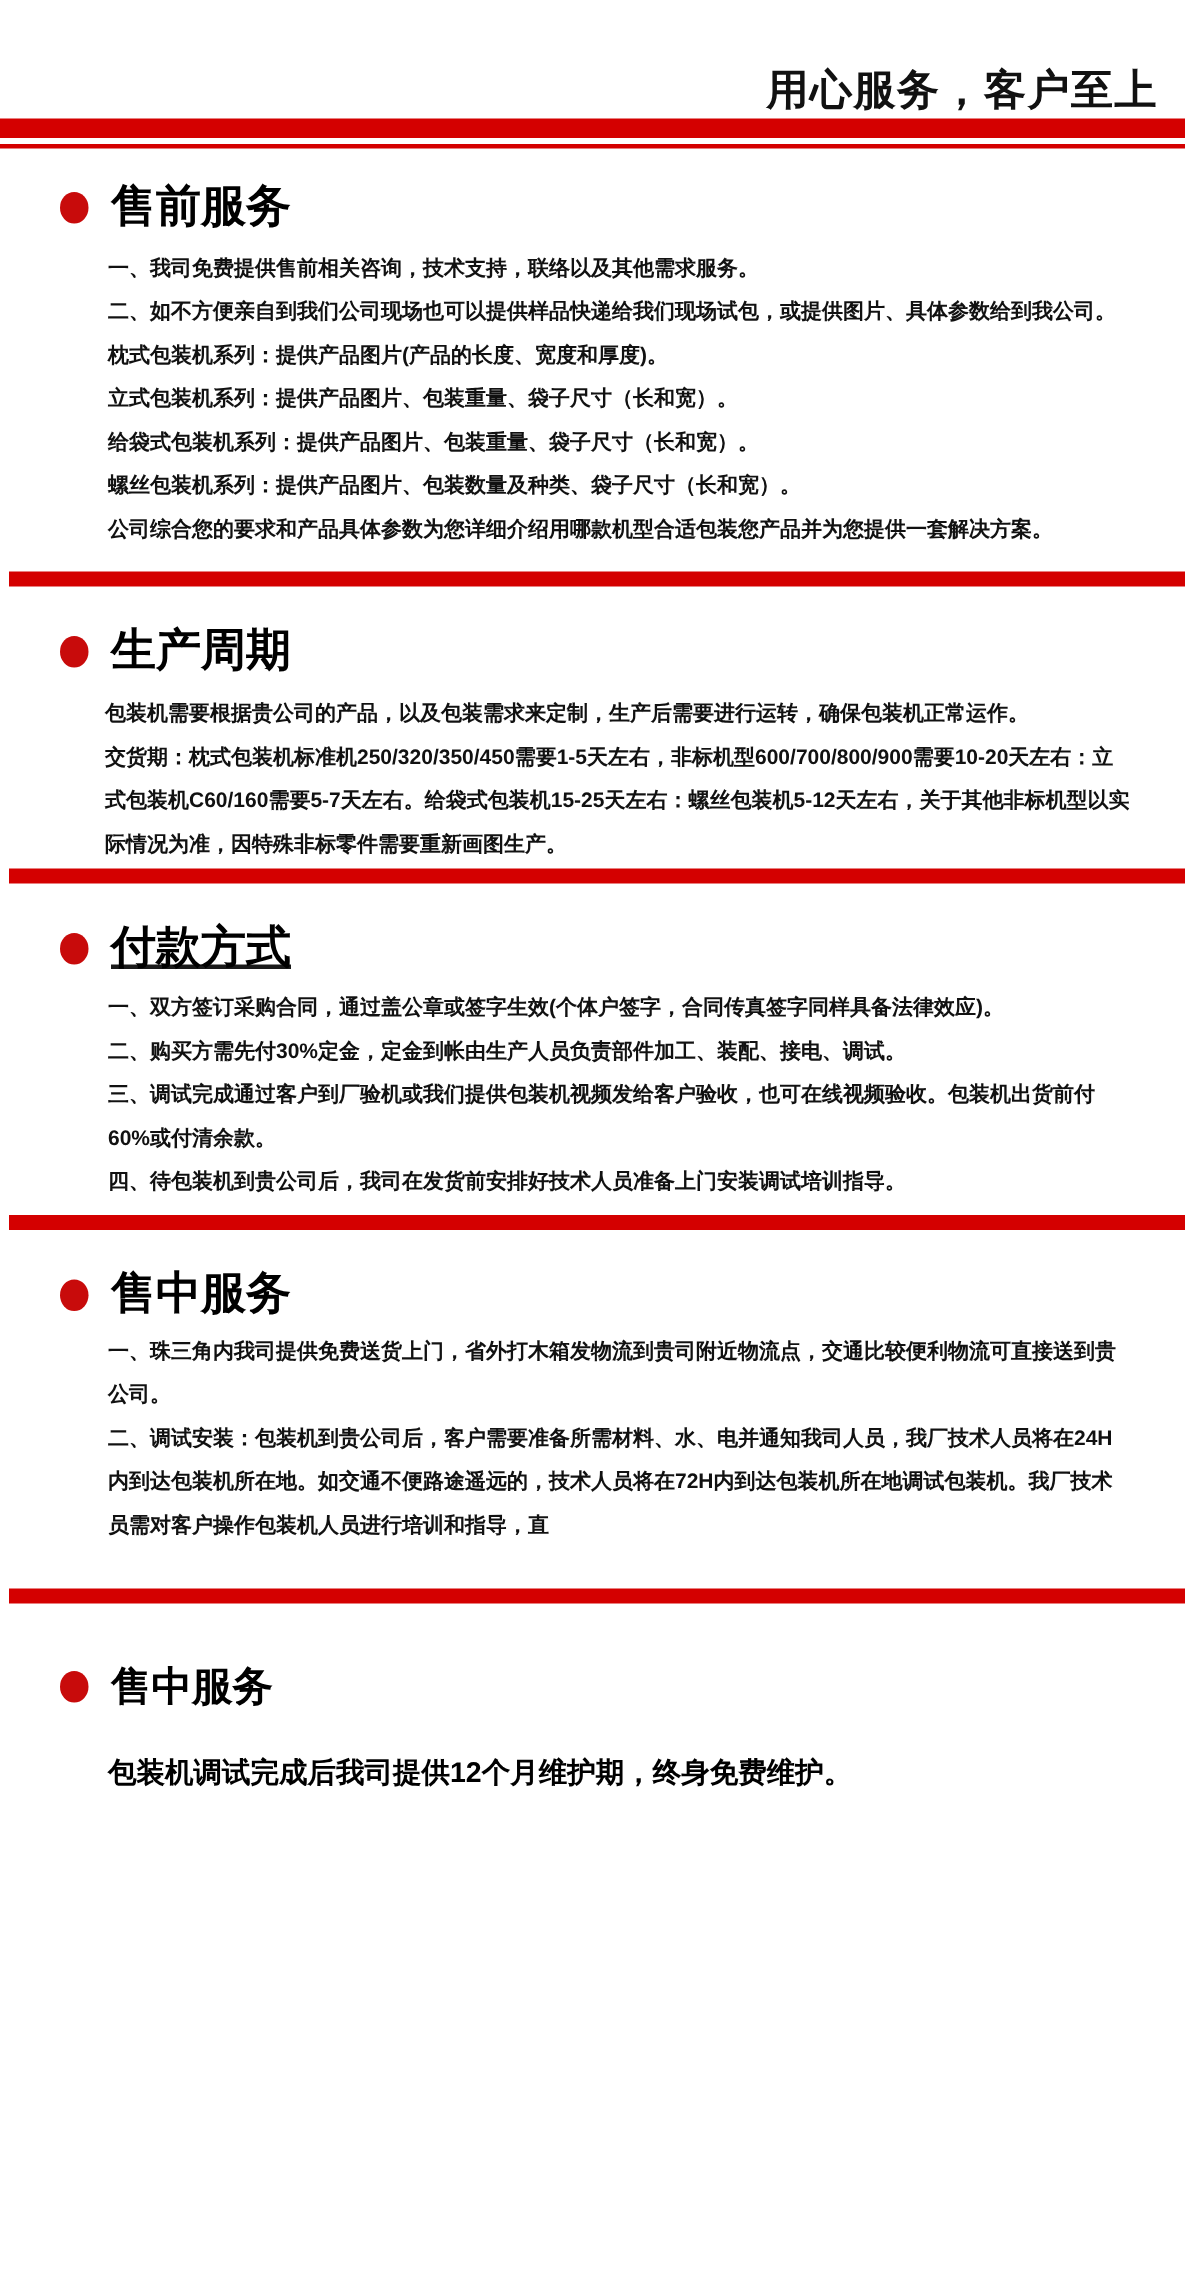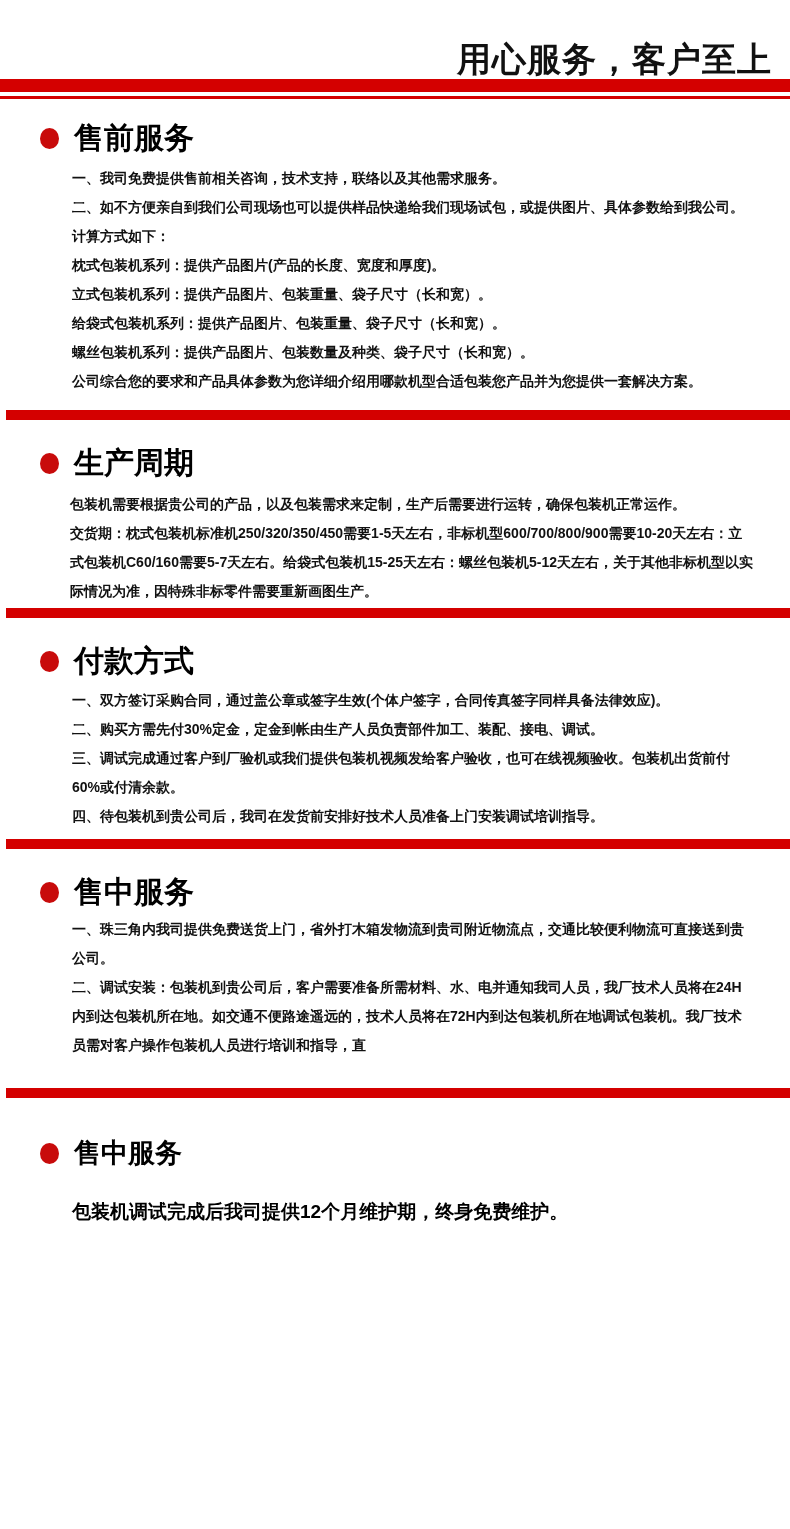--- a/index.html
+++ b/index.html
@@ -14,21 +14,21 @@
     margin:0 auto;
     font-family:"Liberation Sans", sans-serif;
     color:var(--ink);
     overflow-x:hidden;
   }
   
   .slogan{
     padding-top:43px;
     padding-right:18px;
     text-align:right;
-    font-size:34px;
+    font-size:28px;
     line-height:33px;
     font-weight:700;
     letter-spacing:1px;
     color:#111;
   }
   .bar-thick{
     margin-top:3px;
     height:13px;
     background:var(--accent);
   }
@@ -73,21 +73,21 @@
     height:10px;
     margin-left:6px;
     background:var(--accent);
   }
   
   #sec1 .sec-head{margin-top:20px;}
   .divider.d1{margin-top:14px;}
   #sec2 .sec-head{margin-top:24px;}
   #sec2 .sec-body{margin-top:8px;}
   .divider.d2{margin-top:2px;}
-  #sec3 .sec-head{margin-top:24px;}
+  #sec3 .sec-head{margin-top:24px;text-decoration:underline;}
   #sec3 .sec-body{margin-top:6px;}
   .divider.d3{margin-top:8px;}
   #sec4 .sec-head{margin-top:24px;}
   #sec4 .sec-body{margin-top:4px;}
   .divider.d4{margin-top:28px;}
   #sec5 .sec-head{margin-top:36px;}
   #sec5 .sec-title{font-size:27px;}
   #sec5 .sec-body{
     margin-top:24px;
     font-size:19px;
@@ -107,21 +107,20 @@
 </header>
 
 <section class="svc" id="sec1">
   <div class="sec-head">
     <span class="bullet"></span>
     <h2 class="sec-title">售前服务</h2>
   </div>
   <div class="sec-body">
     <p>一、我司免费提供售前相关咨询，技术支持，联络以及其他需求服务。</p>
     <p>二、如不方便亲自到我们公司现场也可以提供样品快递给我们现场试包，或提供图片、具体参数给到我公司。</p>
-    <p>计算方式如下：</p>
     <p>枕式包装机系列：提供产品图片(产品的长度、宽度和厚度)。</p>
     <p>立式包装机系列：提供产品图片、包装重量、袋子尺寸（长和宽）。</p>
     <p>给袋式包装机系列：提供产品图片、包装重量、袋子尺寸（长和宽）。</p>
     <p>螺丝包装机系列：提供产品图片、包装数量及种类、袋子尺寸（长和宽）。</p>
     <p>公司综合您的要求和产品具体参数为您详细介绍用哪款机型合适包装您产品并为您提供一套解决方案。</p>
   </div>
 </section>
 <div class="divider d1"></div>
 
 <section class="svc" id="sec2">

